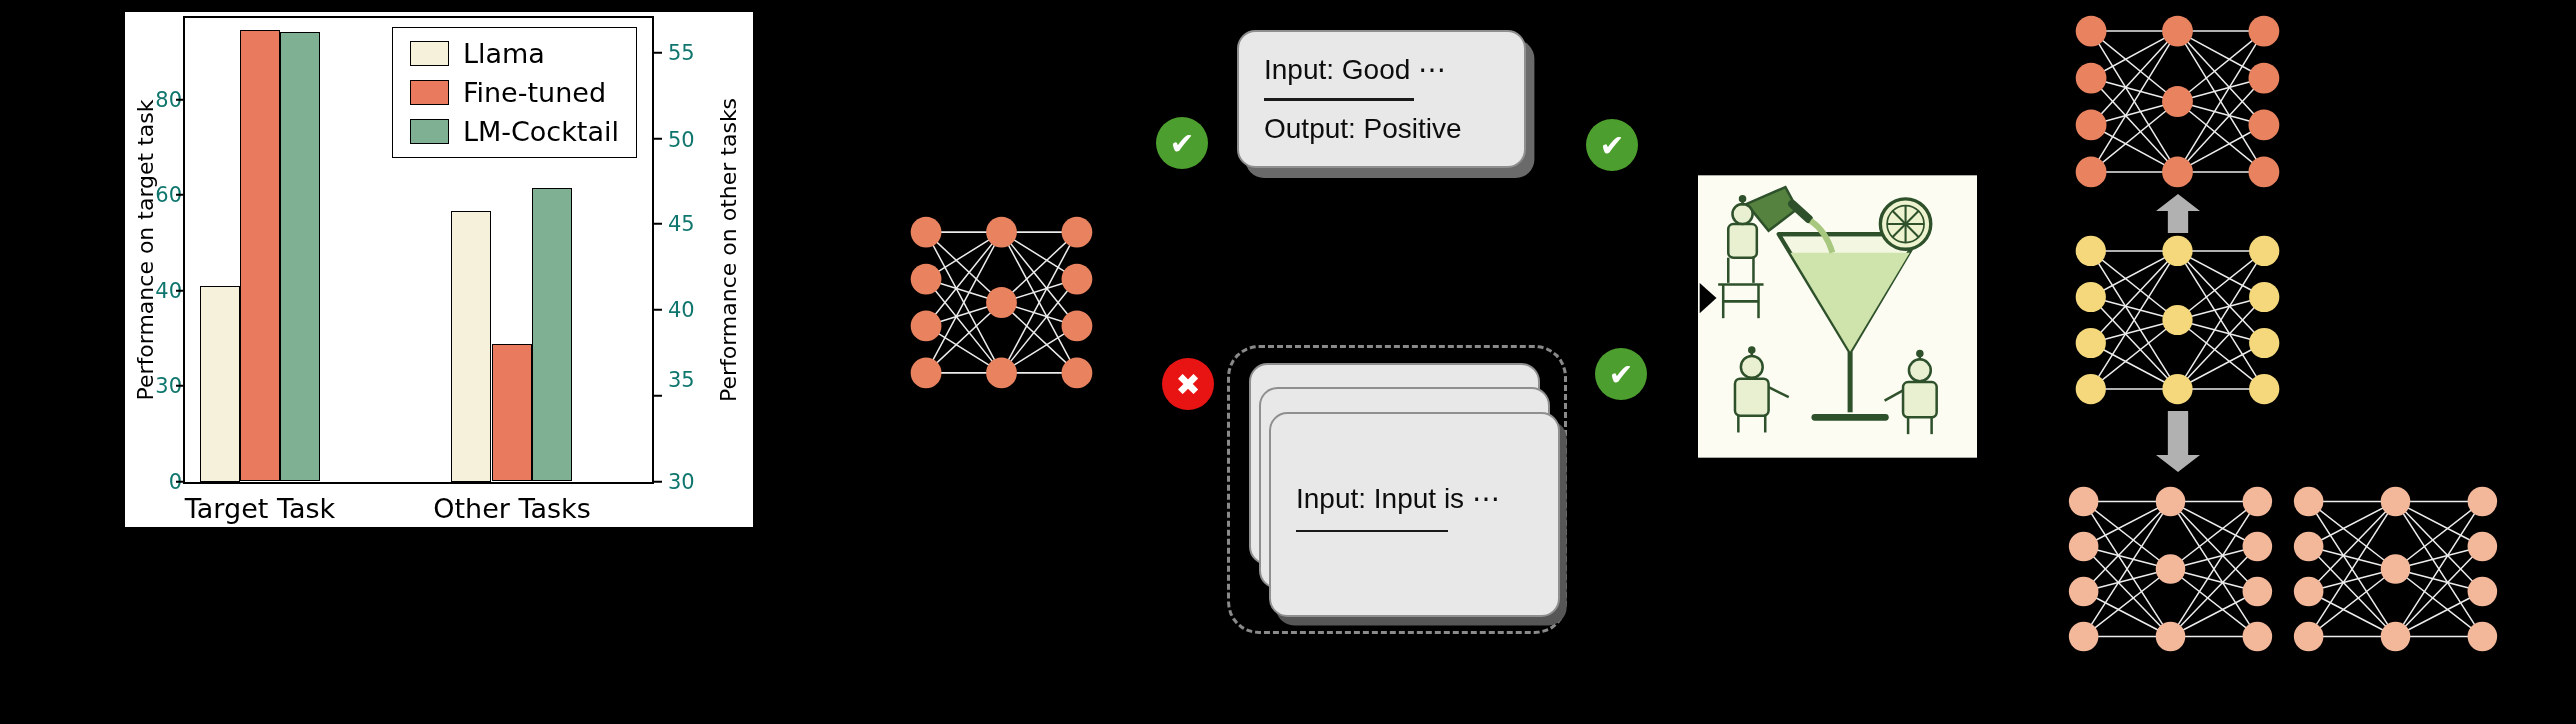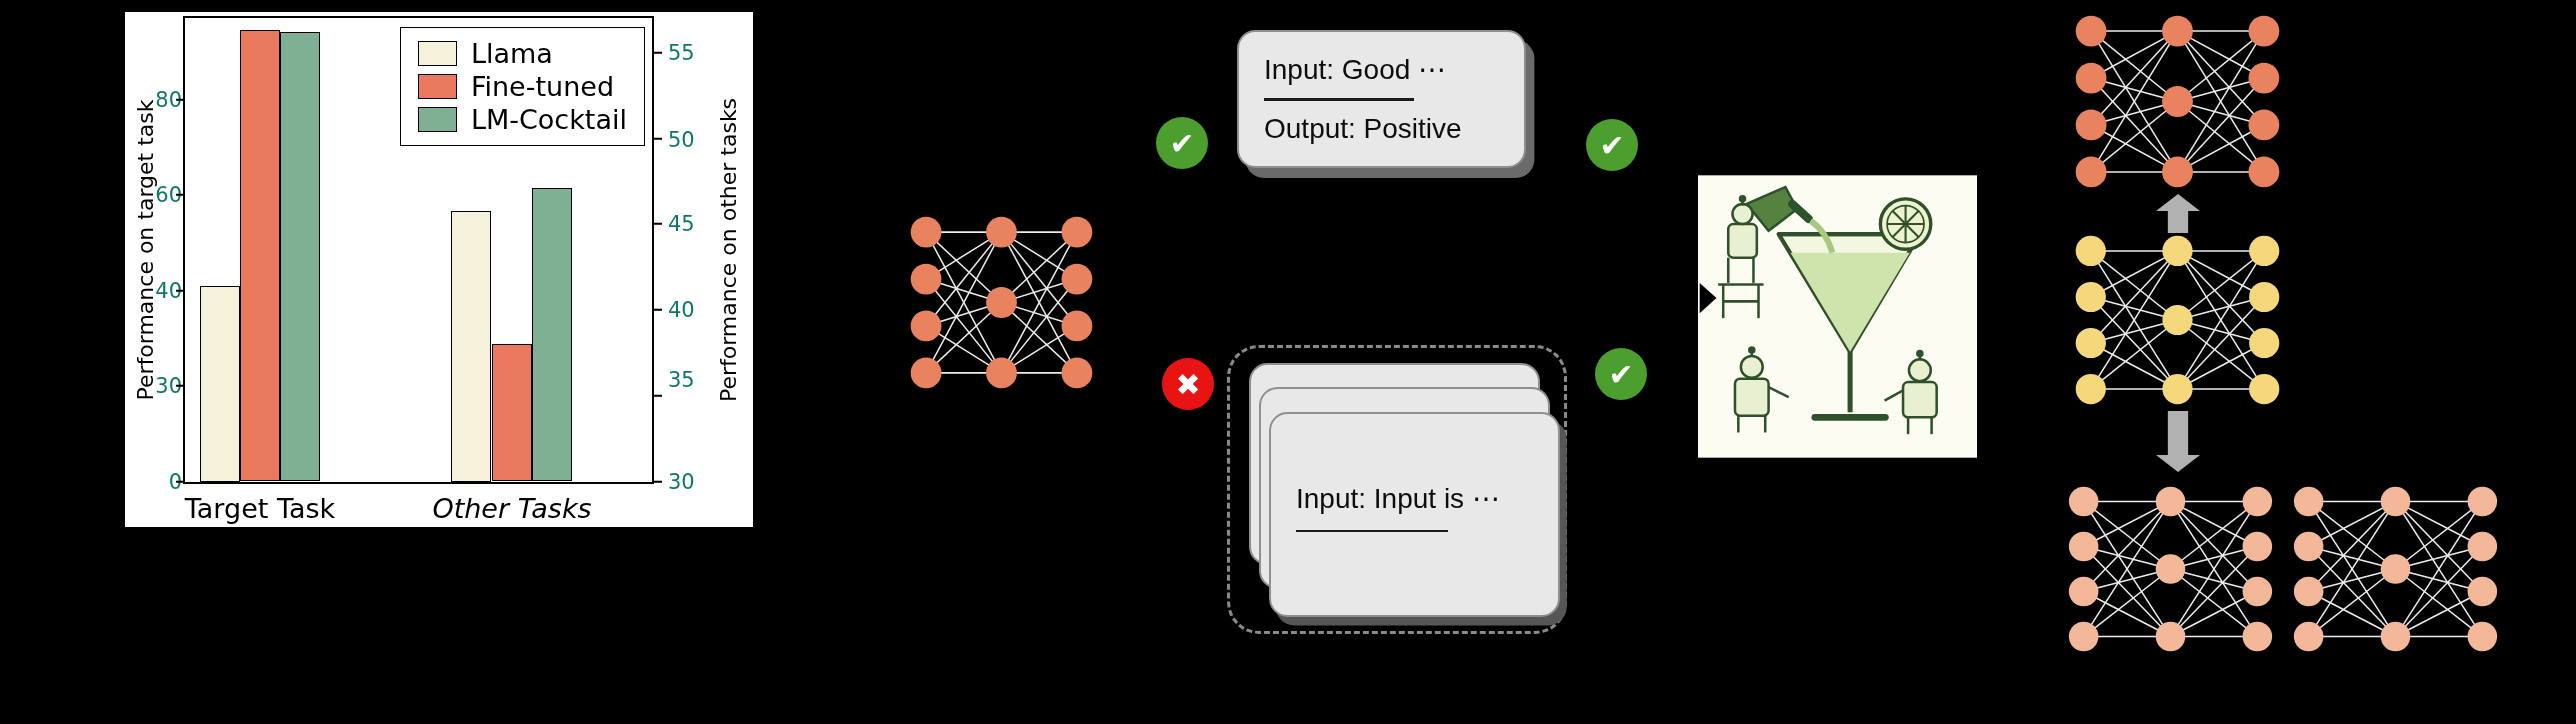--- a/index.html
+++ b/index.html
@@ -14,21 +14,21 @@
   .plot-frame{position:absolute;left:58px;top:4.2px;width:471px;height:468px;border:2.5px solid #000;box-sizing:border-box;background:#fff;}
   .ylabel{position:absolute;font-size:22px;color:#000;white-space:nowrap;}
   .ylabel-left{left:20px;top:238px;transform:translate(-50%,-50%) rotate(-90deg);}
   .ylabel-right{left:603px;top:238px;transform:translate(-50%,-50%) rotate(-90deg);}
   .ytick-label{position:absolute;font-size:21px;color:#0f766e;transform:translateY(-50%);}
   .ytick-label.left{left:10px;width:47px;text-align:right;}
   .ytick-label.right{left:543px;width:67px;text-align:left;}
   .tick-mark{position:absolute;width:8.4px;height:2.5px;background:#000;transform:translateY(-50%);}
   .xcat-label{position:absolute;transform:translateX(-50%);font-size:27px;color:#000;white-space:nowrap;}
   .bar{position:absolute;border:1.7px solid #000;box-sizing:border-box;}
-  .legend{position:absolute;right:108px;top:15px;background:#fff;border:1.7px solid #000;padding:10px 17px;display:flex;flex-direction:column;gap:2px;}
+  .legend{position:absolute;right:116px;top:15px;background:#fff;border:1.7px solid #000;padding:10px 17px;display:flex;flex-direction:column;gap:8px;}
   .legend-row{display:flex;align-items:center;gap:13.5px;}
   .legend-swatch{width:39px;height:25px;border:1.7px solid #000;display:inline-block;box-sizing:border-box;}
   .legend-label{font-size:27px;color:#000;}
 
   
   .mlp{position:absolute;}
 
   
   .card{
     position:absolute;background:#e8e8e8;border:2.5px solid #8f8f8f;border-radius:18.5px;
@@ -80,21 +80,21 @@
     <div class="tick-mark" style="left: 529px; top: 384px;"></div>
     <div class="ytick-label right" style="top: 298px;">40</div>
     <div class="tick-mark" style="left: 529px; top: 298px;"></div>
     <div class="ytick-label right" style="top: 212px;">45</div>
     <div class="tick-mark" style="left: 529px; top: 212px;"></div>
     <div class="ytick-label right" style="top: 128px;">50</div>
     <div class="tick-mark" style="left: 529px; top: 127px;"></div>
     <div class="ytick-label right" style="top: 41px;">55</div>
     <div class="tick-mark" style="left: 529px; top: 41px;"></div>
     <div class="xcat-label" style="left: 135px; top: 481px;">Target Task</div>
-    <div class="xcat-label" style="left: 387px; top: 481px; font-style: italic;">Other Tasks</div>
+    <div class="xcat-label" style="left: 387px; top: 481px;">Other Tasks</div>
     <div class="bar" style="left: 75px; top: 274px; width: 40px; height: 196px; background: rgb(245, 241, 218);"></div>
     <div class="bar" style="left: 115px; top: 18.7px; width: 40px; height: 451px; background: rgb(233, 122, 93);"></div>
     <div class="bar" style="left: 155px; top: 20px; width: 40px; height: 449px; background: rgb(128, 176, 148);"></div>
     <div class="bar" style="left: 326px; top: 199px; width: 40px; height: 271px; background: rgb(245, 241, 218);"></div>
     <div class="bar" style="left: 367px; top: 332px; width: 40px; height: 137px; background: rgb(233, 122, 93);"></div>
     <div class="bar" style="left: 407px; top: 176px; width: 40px; height: 293px; background: rgb(128, 176, 148);"></div>
     <div class="legend">
       <div class="legend-row">
         <span class="legend-swatch" style="background: rgb(245, 241, 218);"></span>
         <span class="legend-label">Llama</span>

